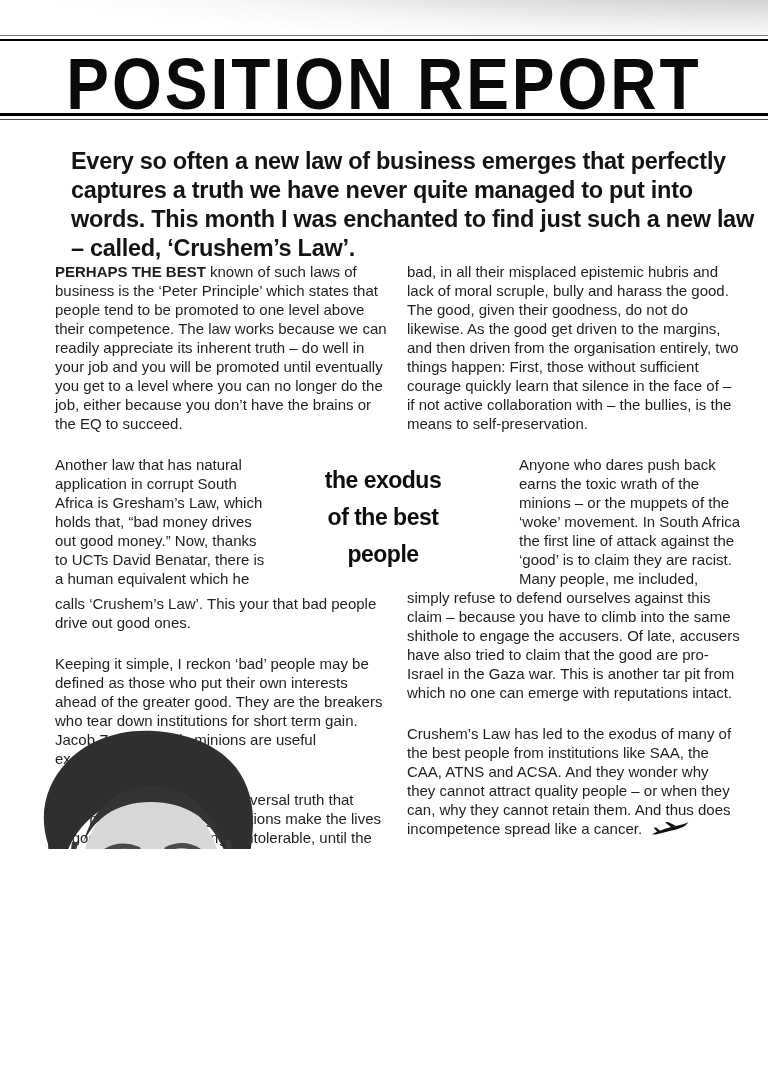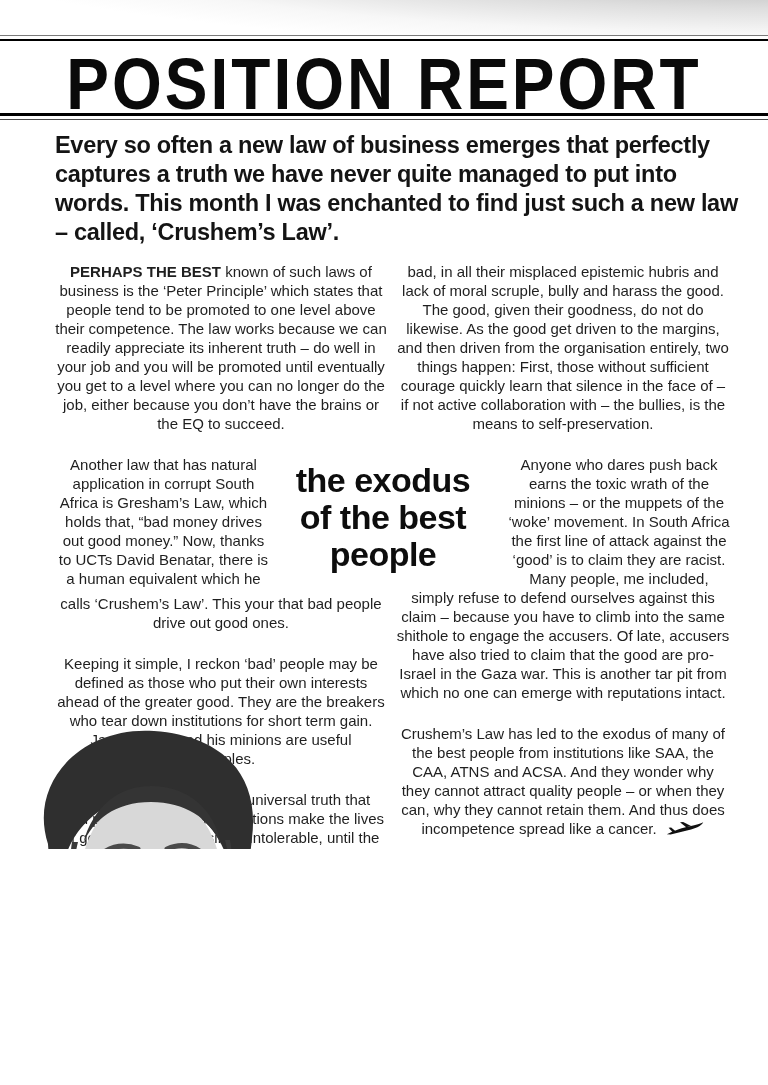--- a/index.html
+++ b/index.html
@@ -12,40 +12,40 @@
 
   
   .rule{position:absolute;left:0;width:768px;}
   .rule-top{top:35px;height:3px;border-top:1px solid #7a7a7a;border-bottom:2px solid #000;}
   .rule-bottom{top:113px;height:3px;border-top:3px solid #000;border-bottom:1px solid #4a4a4a;}
 
   .title{position:absolute;top:42px;left:0;width:768px;margin:0;text-align:center;
     font-size:64px;font-weight:bold;letter-spacing:3px;color:#0a0a0a;
     transform:scaleY(1.13);transform-origin:top center;white-space:nowrap;}
 
-  .standfirst{position:absolute;top:131px;left:55px;width:690px;margin:0;
+  .standfirst{position:absolute;top:131px;left:55px;width:690px;margin:16px;
     font-size:23.5px;line-height:29px;font-weight:bold;letter-spacing:-0.3px;color:#141414;}
 
   
   .col{position:absolute;top:262px;font-size:15px;line-height:19px;color:#1f1f1f;}
-  .col p{margin:0 0 22px 0;text-align:center;}
+  .col p{margin:0 0 22px 0;}
   .col-left{left:55px;width:332px;}
-  .col-right{left:396px;width:334px;}
+  .col-right{left:407px;width:334px;}
   .lead{font-weight:bold;}
 
   
   .pq-spacer-left{float:right;width:115px;height:332px;
     shape-outside:polygon(0 188px,115px 188px,115px 330px,0 330px);}
   .pq-spacer-right{float:left;width:112px;height:332px;
     shape-outside:polygon(0 186px,112px 186px,112px 326px,0 326px);}
   .photo-spacer{float:left;width:252px;height:725px;shape-margin:6px;
     shape-outside:polygon(0 446px,46px 458px,86px 502px,98px 538px,116px 590px,162px 632px,240px 696px,252px 725px,0 725px);}
 
   .pull-quote{position:absolute;top:462px;left:278px;width:210px;margin:0;
-    font-size:34px;line-height:37px;font-weight:bold;text-align:center;
+    font-size:23px;line-height:37px;font-weight:bold;text-align:center;
     letter-spacing:-0.5px;color:#0d0d0d;white-space:pre-line;}
 
   
   .photo{position:absolute;left:0;top:722px;width:335px;height:363px;}
   .photo svg{display:block;width:100%;height:100%;}
 
   .plane{display:inline-block;vertical-align:-2px;margin-left:8px;}
   .plane svg{display:block;transform:rotate(-6deg);}
 
   .signature{position:absolute;top:982px;left:388px;width:300px;text-align:center;margin:0;

